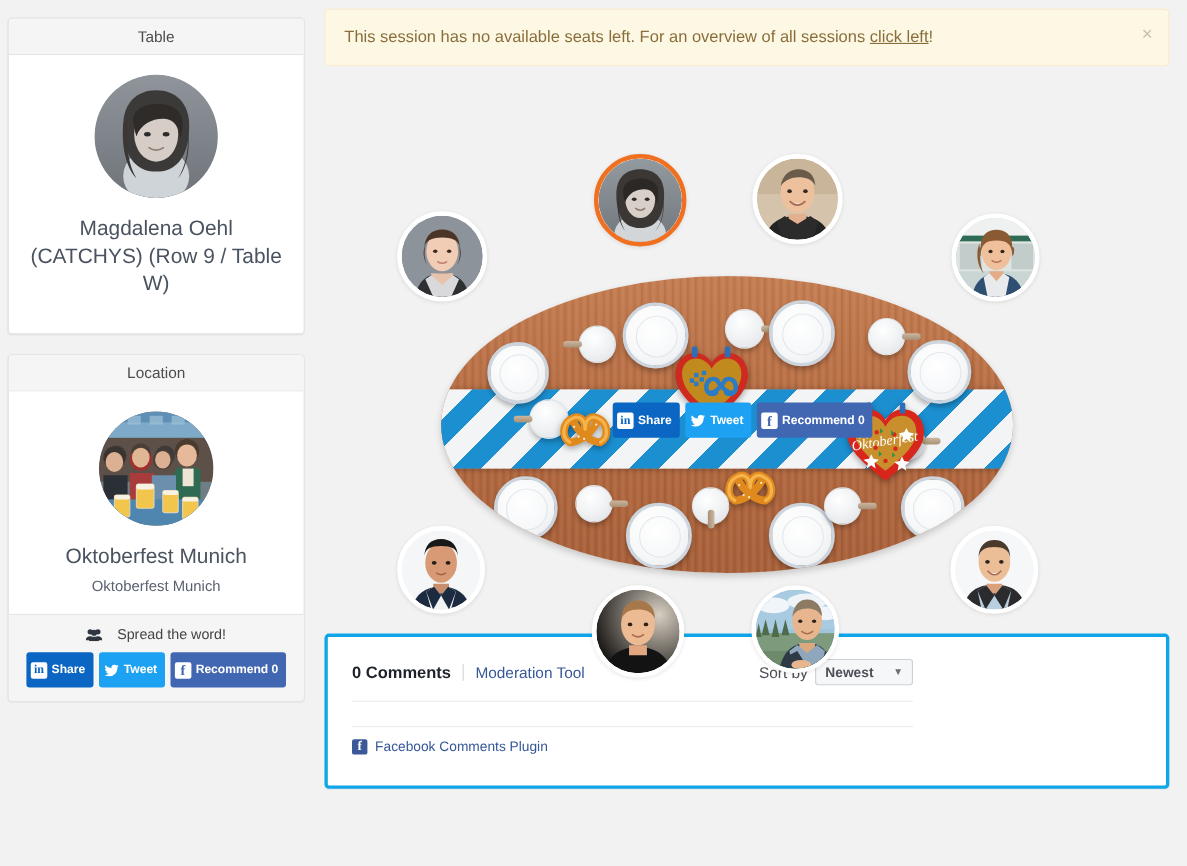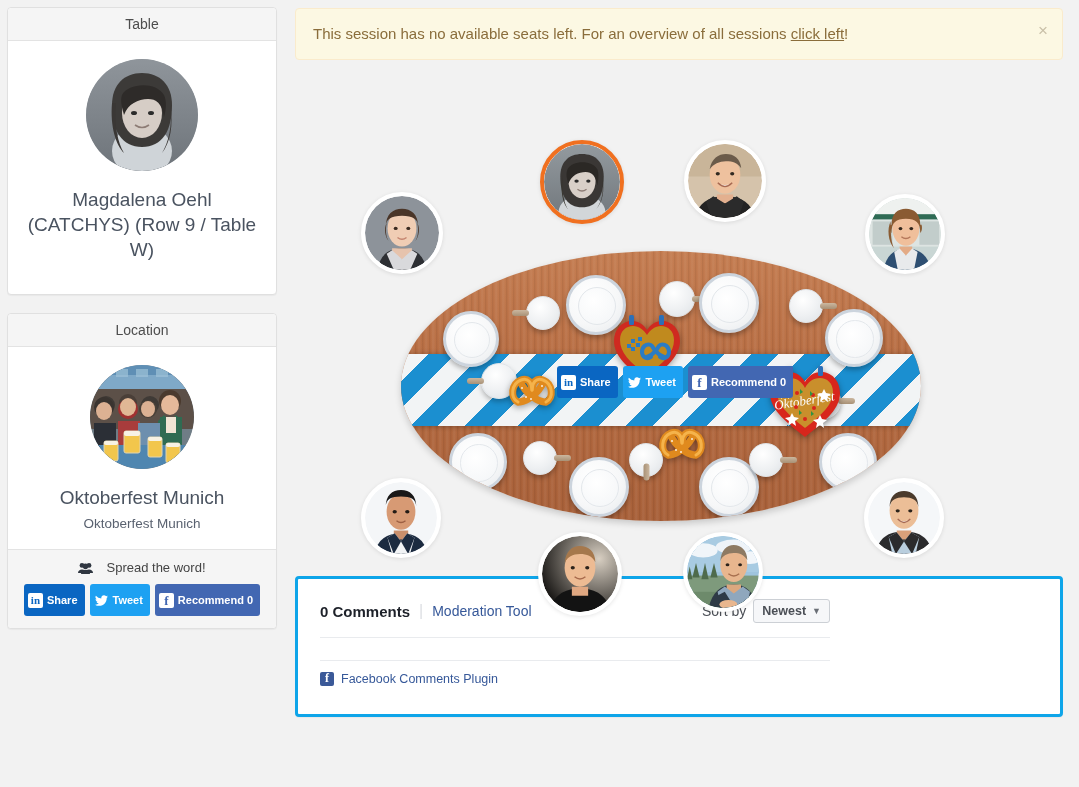--- a/index.html
+++ b/index.html
@@ -6,21 +6,21 @@
   html, body {
     margin: 0; padding: 0;
     width: 1079px; height: 787px;
     background: #f2f2f2;
     font-family: "Liberation Sans", sans-serif;
     overflow: hidden;
   }
   .page { position: relative; width: 1079px; height: 787px; }
 
   
-  .sidebar { position: absolute; left: 7px; top: 7px; width: 270px; }
+  .sidebar { position: absolute; left: 7px; top: 16px; width: 270px; }
   .panel {
     background: #fff;
     border: 1px solid #e0e0e0;
     border-radius: 4px;
     margin-bottom: 18px;
     box-shadow: 0 1px 1px rgba(0,0,0,.04);
   }
   .panel-head {
     background: #f5f5f5;
     border-bottom: 1px solid #e3e3e3;
@@ -182,21 +182,21 @@
   .cm-head { display: flex; align-items: center; width: 510px; }
   .cm-count { font-size: 15px; font-weight: bold; color: #1d2129;
               font-family: "Liberation Sans", sans-serif; }
   .cm-sep { color: #dcdee3; margin: 0 9px; }
   .cm-mod { font-size: 14px; color: #365899; cursor: pointer; }
   .cm-sort { margin-left: auto; display: flex; align-items: center; gap: 7px; }
   .cm-sortlbl { font-size: 14px; color: #4b4f56; }
   .cm-select {
     border: 1px solid #ccd0d5; background: #f6f7f9; border-radius: 3px;
     padding: 4px 8px; font-size: 12.5px; font-weight: bold; color: #4b4f56;
-    display: inline-flex; align-items: center; gap: 6px; cursor: pointer;
+    display: inline-flex; align-items: center; gap: 18px; cursor: pointer;
   }
   .caret { font-size: 9px; color: #6a6f76; }
   .cm-rule { border-top: 1px solid #e9ebee; width: 510px; margin: 14px 0 16px; }
   .cm-box { display: flex; gap: 9px; width: 510px; align-items: flex-start; }
   .cm-av { width: 32px; height: 32px; overflow: hidden; flex: none; background:#cbb69a; }
   .cm-input {
     flex: 1; height: 46px; border: 1px solid #d3d6db; border-radius: 2px;
     background: #fff; display: flex; align-items: center; padding: 0 12px;
     font-size: 14px; color: #9197a3;
   }

